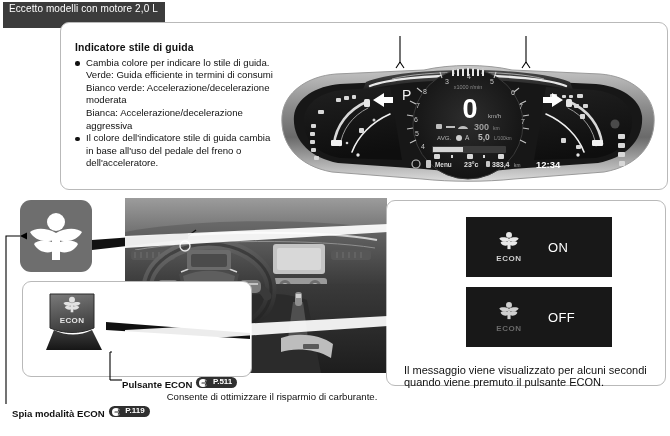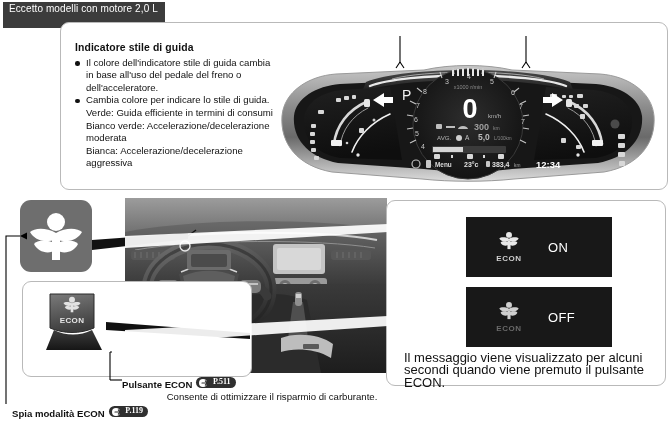--- a/index.html
+++ b/index.html
@@ -97,38 +97,38 @@
   }
   #msg-on .msg-icon{color:#e8e8e8;}
   #msg-on .msg-icon .ec{color:#cfcfcf;}
   #msg-off .msg-icon{color:#cfcfcf;}
   #msg-off .msg-icon .ec{color:#6a6a6a;}
   .msg-state{
     color:#ffffff;font-size:13px;font-weight:normal;letter-spacing:.4px;
     margin-left:12px;
   }
   .msg-caption{
-    position:absolute;left:404px;top:352px;width:252px;
-    font-size:13px;line-height:12.4px;color:#111;
+    position:absolute;left:404px;top:364px;width:252px;
+    font-size:11px;line-height:12.4px;color:#111;
   }
 
   
   .lbl{position:absolute;font-size:9.6px;line-height:12.5px;color:#111;}
   .lbl .hd{font-weight:bold;white-space:nowrap;}
   .lbl .bd{font-weight:normal;white-space:nowrap;}
   #lbl-pulsante{left:122px;top:377px;width:300px;}
   #lbl-pulsante .bd{margin-left:0px;text-align:center;}
   #lbl-spia{left:12px;top:406px;width:330px;}
 
   
   .ref{
     display:inline-flex;align-items:center;
     background:#2f2f2f;color:#fff;border-radius:7px;
     height:11px;padding:0 5px 0 3px;margin-left:4px;
-    font-size:8px;font-weight:bold;vertical-align:1px;letter-spacing:0px;font-family:Liberation Serif, serif;
+    font-size:8px;font-weight:bold;vertical-align:1px;letter-spacing:0px;
   }
   .ref .arr{
     width:11px;height:8px;margin-right:2.5px;display:inline-block;
     position:relative;
   }
   .ref .arr svg{display:block;}
 
   
   #connectors{position:absolute;left:0;top:0;width:670px;height:436px;pointer-events:none;}
 </style>
@@ -136,34 +136,34 @@
 <body>
 
 <div class="root">
 
   <div class="hdr-badge">Eccetto modelli con motore 2,0 L</div>
 
   <div class="frame" id="frame-top"></div>
 
   <div class="callout">
     <div class="title">Indicatore stile di guida</div>
-
-    <div class="bullet-row">
-      <span class="ln">Il colore dell'indicatore stile di guida cambia</span>
-      <span class="ln">in base all'uso del pedale del freno o</span>
-      <span class="ln">dell'acceleratore.</span>
-    </div>
 
     <div class="bullet-row">
       <span class="ln">Cambia colore per indicare lo stile di guida.</span>
       <span class="ln">Verde: Guida efficiente in termini di consumi</span>
       <span class="ln">Bianco verde: Accelerazione/decelerazione</span>
       <span class="ln">moderata</span>
       <span class="ln">Bianca: Accelerazione/decelerazione</span>
       <span class="ln">aggressiva</span>
+    </div>
+
+    <div class="bullet-row">
+      <span class="ln">Il colore dell'indicatore stile di guida cambia</span>
+      <span class="ln">in base all'uso del pedale del freno o</span>
+      <span class="ln">dell'acceleratore.</span>
     </div>
   </div>
   <div class="title-rule"></div>
 
   <div id="cluster">
     <svg class="cl-svg" viewBox="0 0 388 135" xmlns="http://www.w3.org/2000/svg">
       <defs>
         <linearGradient id="bez" x1="0" y1="0" x2="0" y2="1">
           <stop offset="0" stop-color="#c8c8c8"></stop>
           <stop offset="0.35" stop-color="#8d8d8d"></stop>

